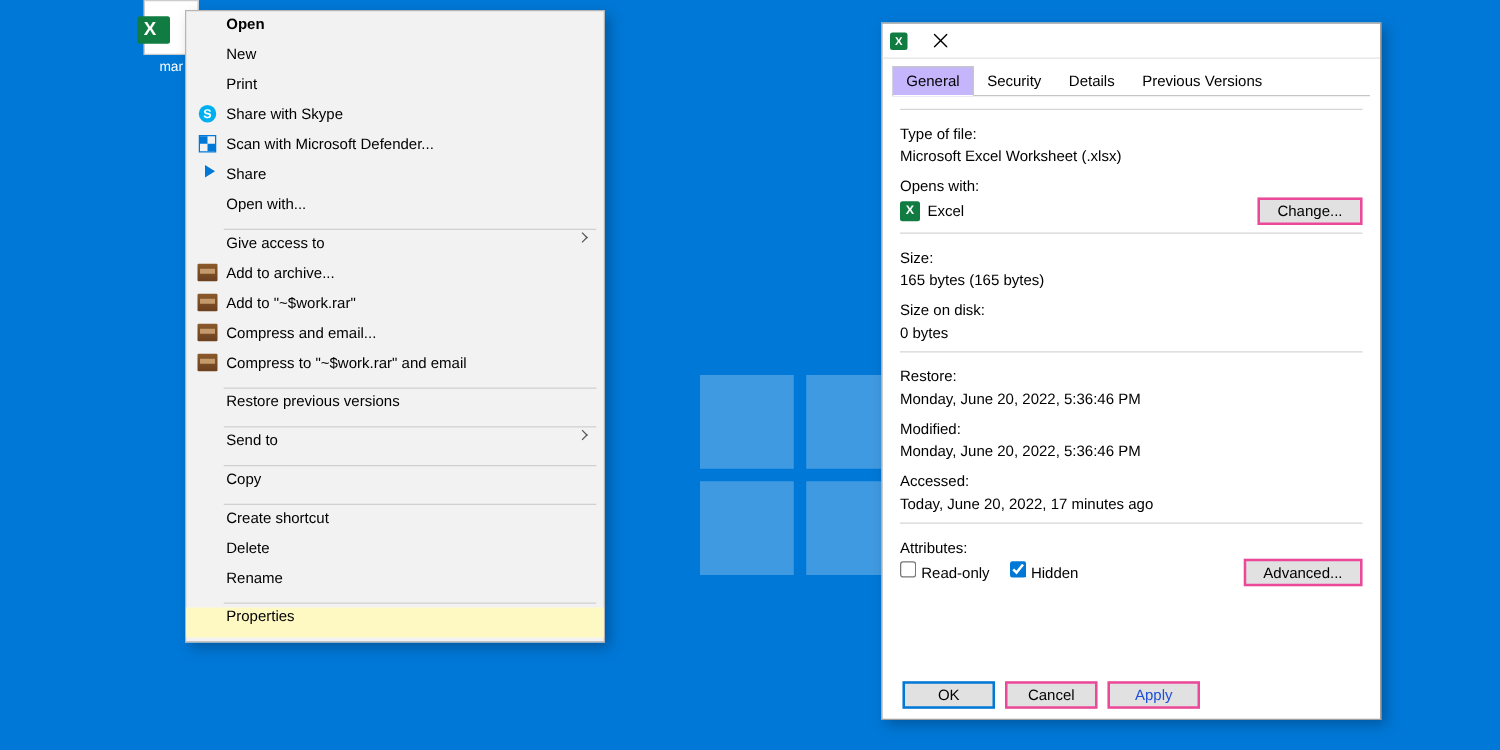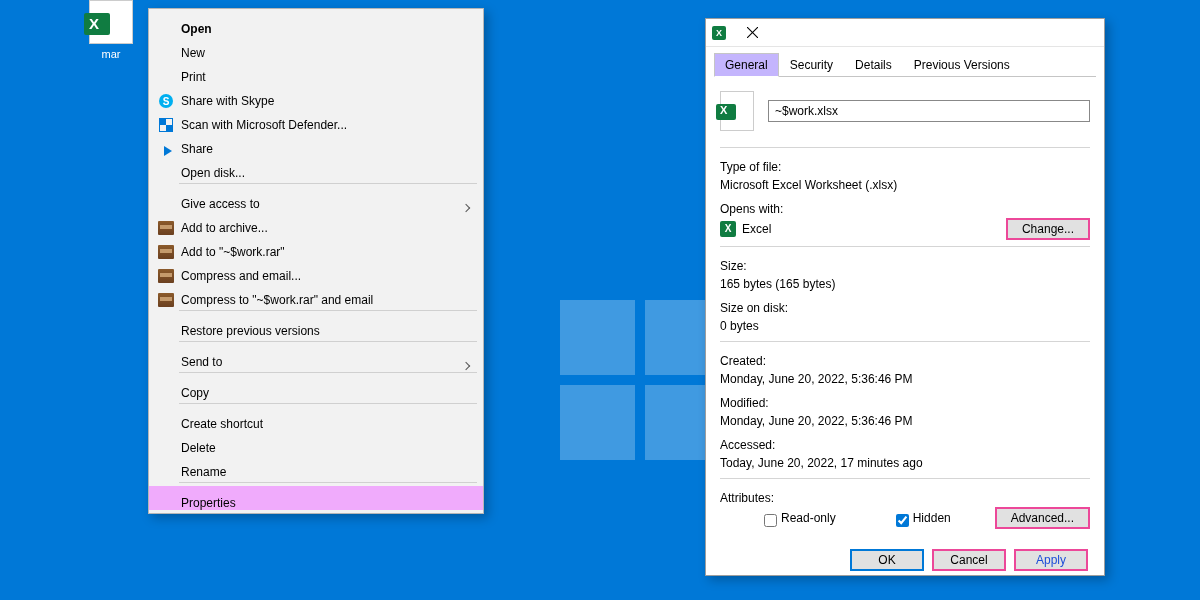--- a/index.html
+++ b/index.html
@@ -24,21 +24,21 @@
     grid-template-columns: 1fr 1fr;
     grid-template-rows: 1fr 1fr;
     gap: 10px;
     opacity: 0.25;
   }
   .winlogo div { background: #fff; }
 
   
   .desktop-icon {
     position: absolute;
-    left: 81px;
+    left: 107px;
     top: 0px;
     width: 60px;
     text-align: center;
     color: #fff;
     font-size: 11px;
   }
   .excel-big {
     width: 44px; height: 44px;
     margin: 0 auto 4px;
     background: #fff;
@@ -61,26 +61,26 @@
     left: 148px;
     top: 8px;
     width: 336px;
     background: #f2f2f2;
     border: 1px solid #b6b6b6;
     box-shadow: 4px 4px 10px rgba(0,0,0,.25);
     padding: 3px 0;
   }
   .ctx-row {
     display: flex;
-    align-items: flex-end;
+    align-items: flex-start;
     height: 24px;
     padding: 0 8px 0 6px;
     position: relative;
   }
-  .ctx-row.highlight { background: #f0abfc; }
+  .ctx-row.highlight { background: #fef9c3; }
   .ctx-icon {
     width: 22px;
     display: flex;
     align-items: center;
     justify-content: center;
     flex-shrink: 0;
   }
   .ctx-label { flex: 1; padding-left: 4px; }
   .ctx-row.bold .ctx-label { font-weight: 600; }
   .ctx-arrow {
@@ -169,25 +169,25 @@
     border:2px solid #ec4899;
     background:#e1e1e1;
     height:22px;
     padding:0 14px;
     font-family:inherit;font-size:12px;
   }
   .btn.primary { border:2px solid #0078d7; background:#e1e1e1; line-height:18px; }
   .btn.disabled { color:#1d4ed8; }
 
   .attrs { display:flex;align-items:center;gap:16px; }
-  .chk { display:flex;align-items:flex-end;gap:4px;margin-left:44px; }
+  .chk { display:flex;align-items:flex-start;gap:4px; }
   .chk input { width:13px;height:13px; accent-color:#0078d7;}
 
   .btn-row {
-    display:flex;justify-content:flex-end;gap:8px;padding:8px 16px;border-top:0;
+    display:flex;justify-content:flex-start;gap:8px;padding:8px 16px;border-top:0;
   }
   .btn-row .btn { width:74px; }
 </style>
 </head>
 <body>
 
 <div class="winlogo">
     <div></div>
     <div></div>
     <div></div>
@@ -225,21 +225,21 @@
       <div class="ctx-label">Scan with Microsoft Defender...</div>
     </div>
     <div class="ctx-row">
       <div class="ctx-icon">
         <div class="ico-share"></div>
       </div>
       <div class="ctx-label">Share</div>
     </div>
     <div class="ctx-row">
       <div class="ctx-icon"></div>
-      <div class="ctx-label">Open disk...</div>
+      <div class="ctx-label">Open with...</div>
     </div>
     <div class="ctx-sep"></div>
     <div class="ctx-row">
       <div class="ctx-icon"></div>
       <div class="ctx-label">Give access to</div>
       <div class="ctx-arrow"></div>
     </div>
     <div class="ctx-row">
       <div class="ctx-icon">
         <div class="ico-rar"></div>
@@ -314,24 +314,20 @@
   <div class="tabs-wrap">
     <div class="tabs" id="tabs">
         <div class="tab active">General</div>
         <div class="tab">Security</div>
         <div class="tab">Details</div>
         <div class="tab">Previous Versions</div>
       </div>
   </div>
 
   <div class="panel">
-    <div class="file-head">
-      <div class="file-head-ico"></div>
-      <input class="fname-input" value="~$work.xlsx" style="">
-    </div>
     <div class="sep-line"></div>
 
     <div class="prop-row">
       <div class="prop-key">Type of file:</div>
       <div class="prop-val">Microsoft Excel Worksheet (.xlsx)</div>
     </div>
     <div class="prop-row">
       <div class="prop-key">Opens with:</div>
       <div class="prop-val">
         <div class="excel-sm">X</div>
@@ -348,21 +344,21 @@
       <div class="prop-val">165 bytes (165 bytes)</div>
     </div>
     <div class="prop-row">
       <div class="prop-key">Size on disk:</div>
       <div class="prop-val">0 bytes</div>
     </div>
 
     <div class="sep-line"></div>
 
     <div class="prop-row">
-      <div class="prop-key">Created:</div>
+      <div class="prop-key">Restore:</div>
       <div class="prop-val">Monday, June 20, 2022, 5:36:46 PM</div>
     </div>
     <div class="prop-row">
       <div class="prop-key">Modified:</div>
       <div class="prop-val">Monday, June 20, 2022, 5:36:46 PM</div>
     </div>
     <div class="prop-row">
       <div class="prop-key">Accessed:</div>
       <div class="prop-val">Today, June 20, 2022, 17 minutes ago</div>
     </div>

